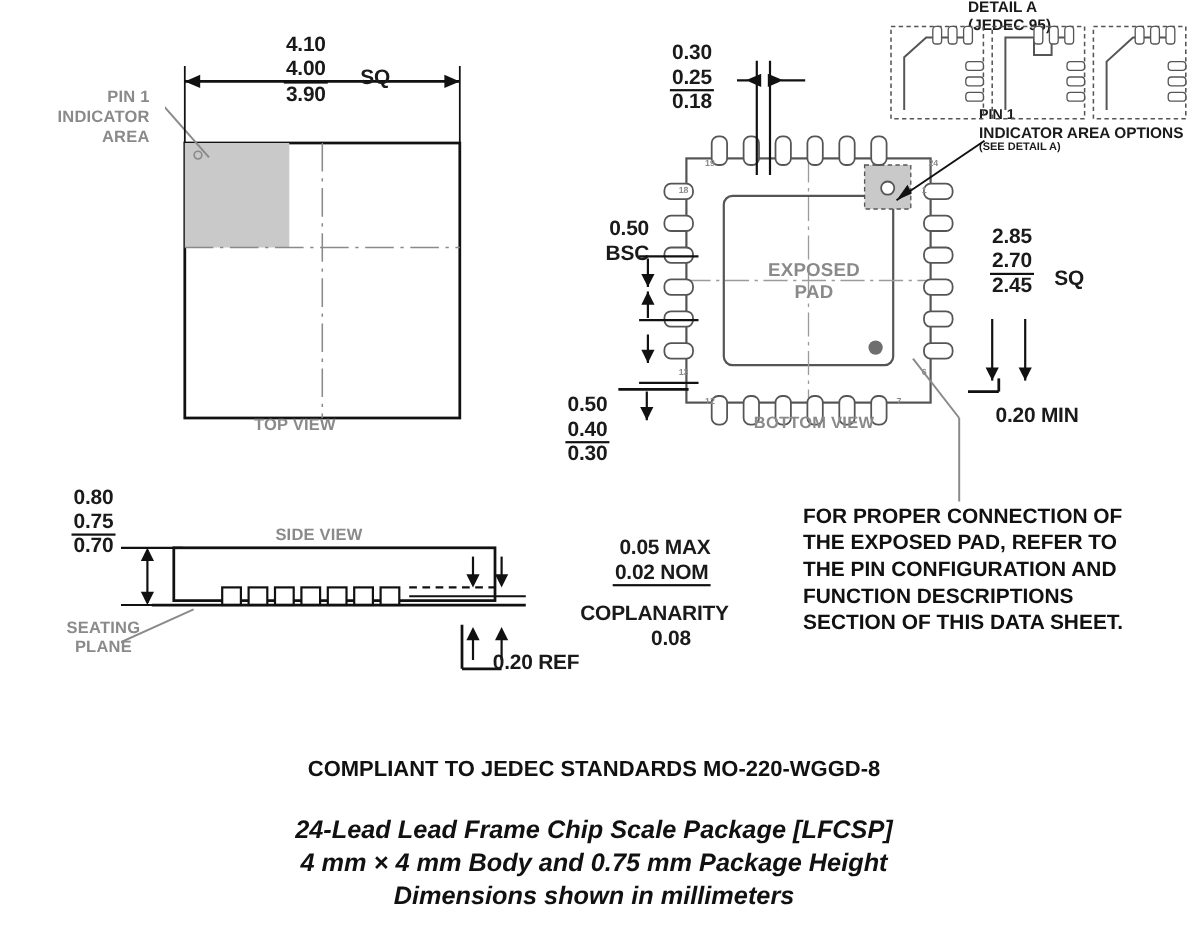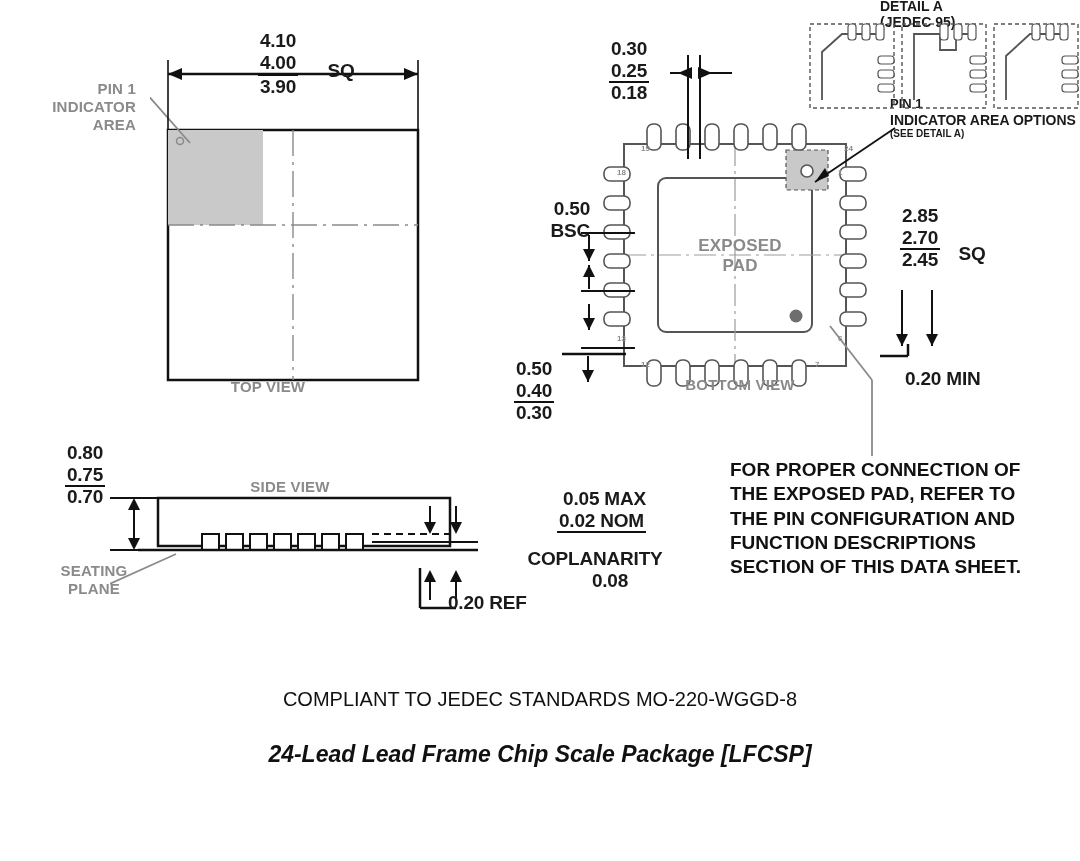--- a/index.html
+++ b/index.html
@@ -7,21 +7,21 @@
     width:1080px;height:861px;background:#ffffff;position:relative;
     font-family:"Liberation Sans", sans-serif;color:#1a1a1a;overflow:hidden;
   }
   .abs{position:absolute;}
   .dim{font-weight:bold;font-size:19px;letter-spacing:-0.2px;text-align:center;line-height:1.15;}
   .dim .bar{border-bottom:2.5px solid #111;padding:0 2px;}
   .lbl{font-weight:bold;font-size:15px;color:#8a8a8a;letter-spacing:0.2px;}
   .tiny{font-size:8px;color:#8a8a8a;font-weight:bold;}
   .note{font-weight:bold;font-size:19px;line-height:1.28;color:#111;}
   .bottomtitle{font-style:italic;font-weight:bold;font-size:23px;text-align:center;line-height:1.30;color:#111;}
-  .compliant{font-weight:normal;font-size:20px;text-align:center;color:#111;}
+  .compliant{font-weight:bold;font-size:20px;text-align:center;color:#111;}
   svg{display:block;}
 </style>
 </head>
 <body>
 
 <div class="abs" style="left:150px;top:30px;width:300px;height:380px;">
   <svg width="300" height="380" viewBox="0 0 300 380">
 
     <rect x="18" y="100" width="250" height="250" fill="#ffffff" stroke="#111" stroke-width="2.5"></rect>
 
@@ -342,13 +342,15 @@
   <div>THE EXPOSED PAD, REFER TO</div>
   <div>THE PIN CONFIGURATION AND</div>
   <div>FUNCTION DESCRIPTIONS</div>
   <div>SECTION OF THIS DATA SHEET.</div>
 </div>
 
 <div class="abs compliant" style="left:0;top:688px;width:1080px;">COMPLIANT TO JEDEC STANDARDS MO-220-WGGD-8</div>
 
 <div class="abs bottomtitle" style="left:0;top:740px;width:1080px;">
   <div>24-Lead Lead Frame Chip Scale Package [LFCSP]</div>
+  <div>4 mm × 4 mm Body and 0.75 mm Package Height</div>
+  <div>Dimensions shown in millimeters</div>
 </div>
 
 </body></html>

